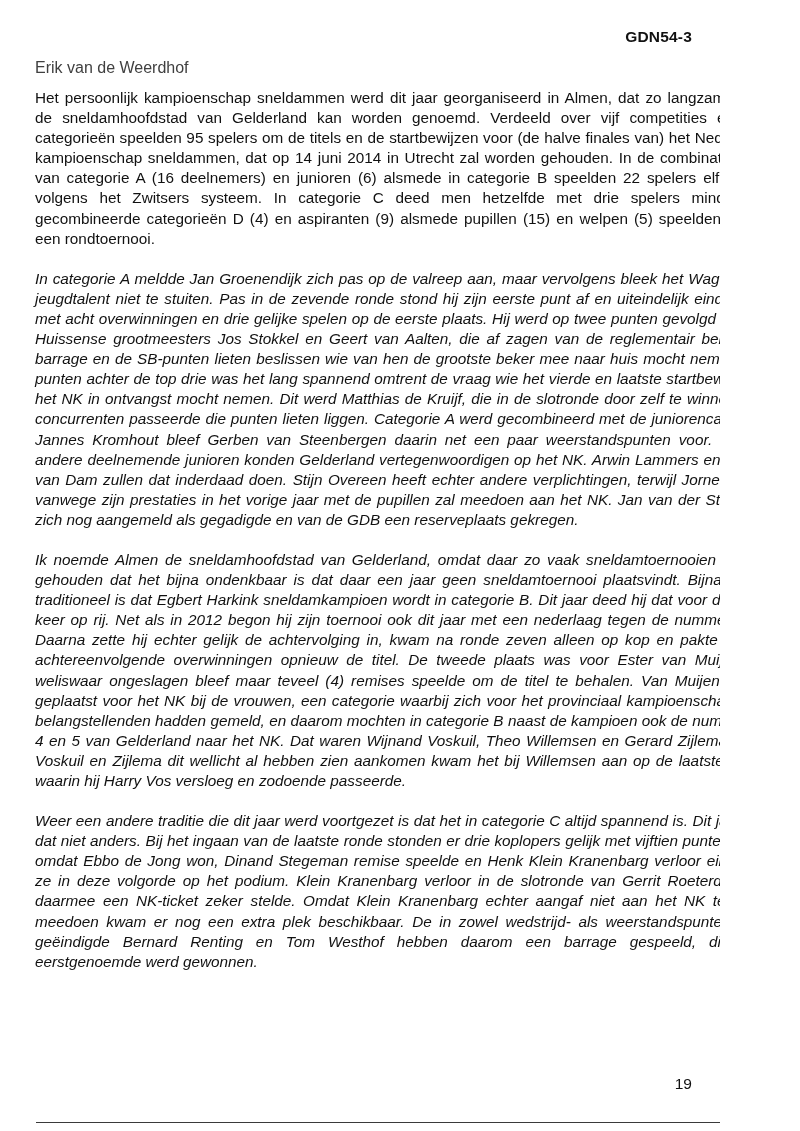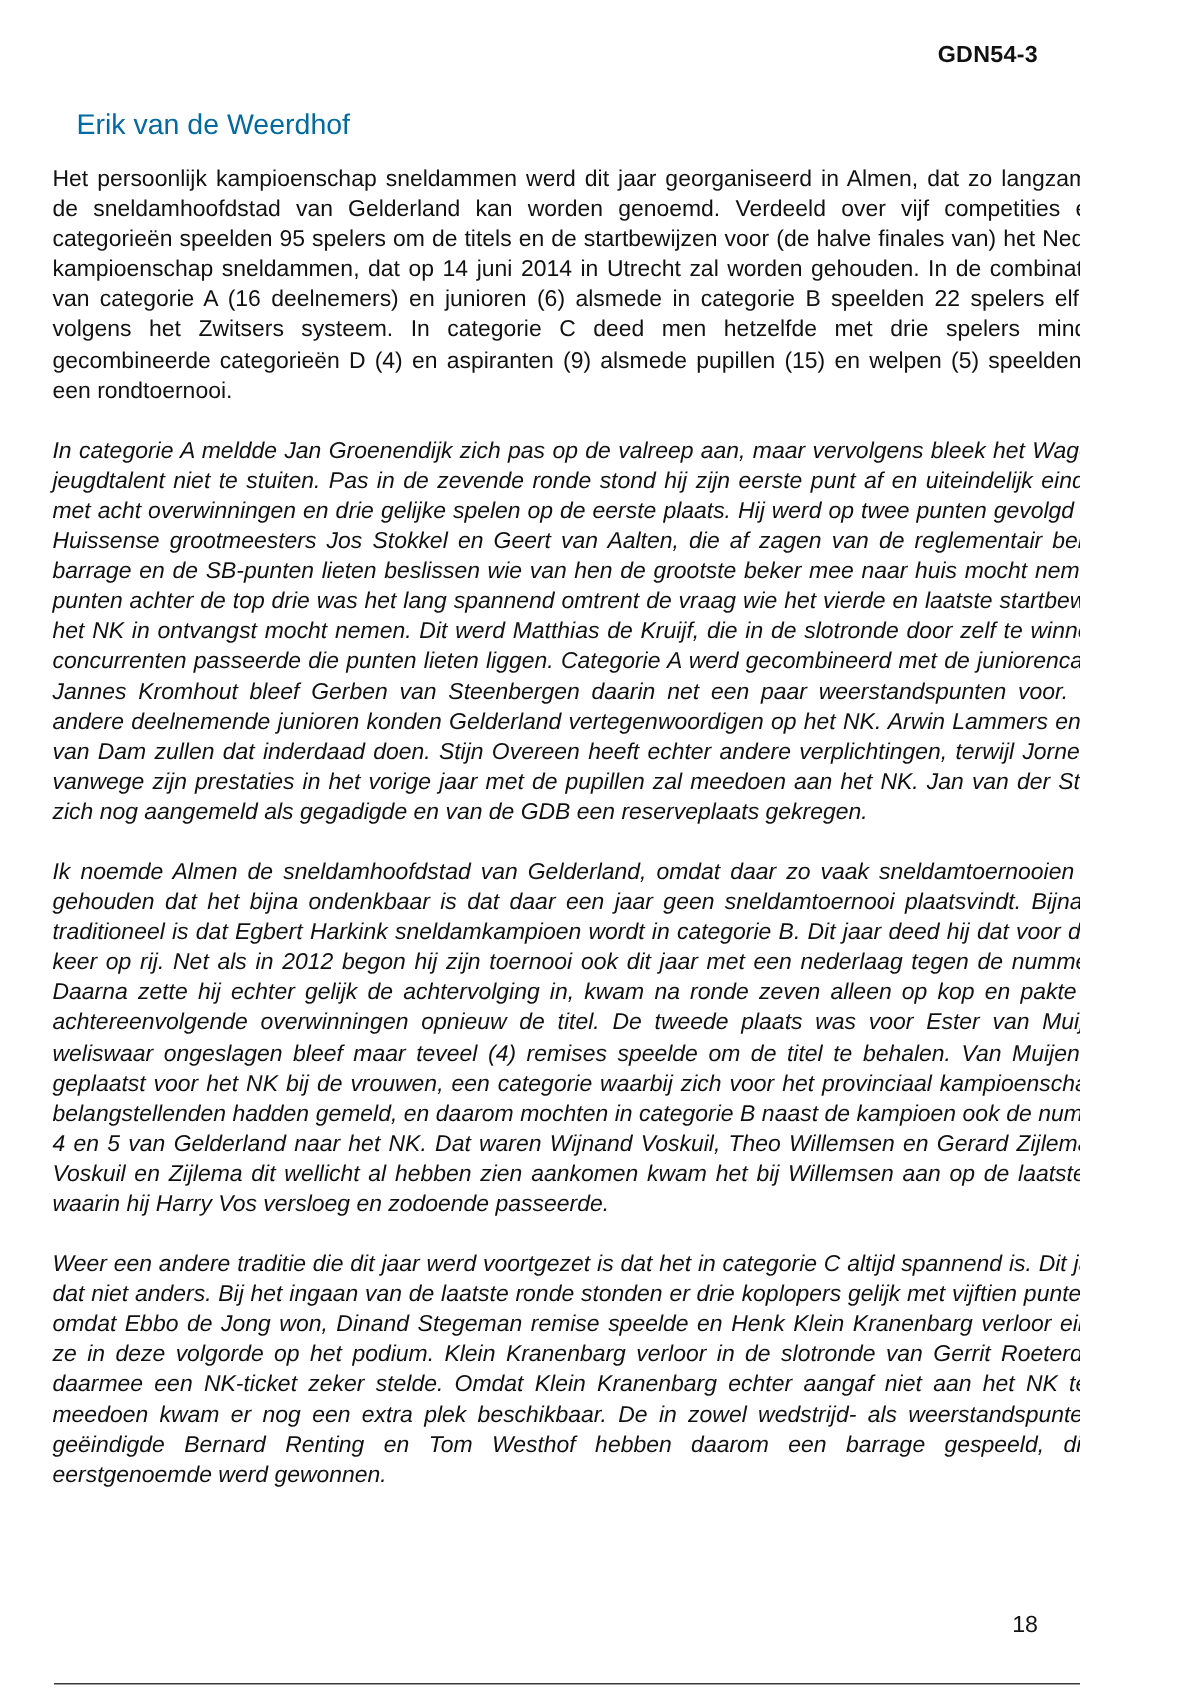--- a/index.html
+++ b/index.html
@@ -44,24 +44,24 @@
   }
   .doc-title {
     font-size: 20.5px;
     font-weight: bold;
     line-height: 26px;
     margin: 0 0 1px 0;
     letter-spacing: -0.1px;
     color: #111111;
   }
   .doc-author {
-    font-size: 19px;
+    font-size: 16px;
     line-height: 20px;
-    margin: 16px;
-    color: #0369a1;
+    margin: 0;
+    color: #404040;
   }
   .body-text {
     margin: 0;
     font-size: 15.3px;
     line-height: 20.1px;
     text-align: justify;
     text-justify: inter-word;
     color: #111111;
     hyphens: none;
   }
@@ -101,17 +101,17 @@
   <div class="content">
     <div class="doc-author">Erik van de Weerdhof</div>
     <div id="paragraphs">
         <p class="body-text">Het persoonlijk kampioenschap sneldammen werd dit jaar georganiseerd in Almen, dat zo langzamerhand de sneldamhoofdstad van Gelderland kan worden genoemd. Verdeeld over vijf competities en acht categorieën speelden 95 spelers om de titels en de startbewijzen voor (de halve finales van) het Nederlands kampioenschap sneldammen, dat op 14 juni 2014 in Utrecht zal worden gehouden. In de combinatiegroep van categorie A (16 deelnemers) en junioren (6) alsmede in categorie B speelden 22 spelers elf rondes volgens het Zwitsers systeem. In categorie C deed men hetzelfde met drie spelers minder. De gecombineerde categorieën D (4) en aspiranten (9) alsmede pupillen (15) en welpen (5) speelden beiden een rondtoernooi.</p>
         <p class="body-text">In categorie A meldde Jan Groenendijk zich pas op de valreep aan, maar vervolgens bleek het Wageningse jeugdtalent niet te stuiten. Pas in de zevende ronde stond hij zijn eerste punt af en uiteindelijk eindigde hij met acht overwinningen en drie gelijke spelen op de eerste plaats. Hij werd op twee punten gevolgd door de Huissense grootmeesters Jos Stokkel en Geert van Aalten, die af zagen van de reglementair benodigde barrage en de SB-punten lieten beslissen wie van hen de grootste beker mee naar huis mocht nemen. Vier punten achter de top drie was het lang spannend omtrent de vraag wie het vierde en laatste startbewijs voor het NK in ontvangst mocht nemen. Dit werd Matthias de Kruijf, die in de slotronde door zelf te winnen twee concurrenten passeerde die punten lieten liggen. Categorie A werd gecombineerd met de juniorencategorie. Jannes Kromhout bleef Gerben van Steenbergen daarin net een paar weerstandspunten voor. Ook de andere deelnemende junioren konden Gelderland vertegenwoordigen op het NK. Arwin Lammers en Denise van Dam zullen dat inderdaad doen. Stijn Overeen heeft echter andere verplichtingen, terwijl Jorne Huiting vanwege zijn prestaties in het vorige jaar met de pupillen zal meedoen aan het NK. Jan van der Star heeft zich nog aangemeld als gegadigde en van de GDB een reserveplaats gekregen.</p>
         <p class="body-text">Ik noemde Almen de sneldamhoofdstad van Gelderland, omdat daar zo vaak sneldamtoernooien worden gehouden dat het bijna ondenkbaar is dat daar een jaar geen sneldamtoernooi plaatsvindt. Bijna net zo traditioneel is dat Egbert Harkink sneldamkampioen wordt in categorie B. Dit jaar deed hij dat voor de derde keer op rij. Net als in 2012 begon hij zijn toernooi ook dit jaar met een nederlaag tegen de nummer twee. Daarna zette hij echter gelijk de achtervolging in, kwam na ronde zeven alleen op kop en pakte na tien achtereenvolgende overwinningen opnieuw de titel. De tweede plaats was voor Ester van Muijen, die weliswaar ongeslagen bleef maar teveel (4) remises speelde om de titel te behalen. Van Muijen was al geplaatst voor het NK bij de vrouwen, een categorie waarbij zich voor het provinciaal kampioenschap geen belangstellenden hadden gemeld, en daarom mochten in categorie B naast de kampioen ook de nummers 3, 4 en 5 van Gelderland naar het NK. Dat waren Wijnand Voskuil, Theo Willemsen en Gerard Zijlema. Waar Voskuil en Zijlema dit wellicht al hebben zien aankomen kwam het bij Willemsen aan op de laatste ronde, waarin hij Harry Vos versloeg en zodoende passeerde.</p>
         <p class="body-text">Weer een andere traditie die dit jaar werd voortgezet is dat het in categorie C altijd spannend is. Dit jaar was dat niet anders. Bij het ingaan van de laatste ronde stonden er drie koplopers gelijk met vijftien punten, maar omdat Ebbo de Jong won, Dinand Stegeman remise speelde en Henk Klein Kranenbarg verloor eindigden ze in deze volgorde op het podium. Klein Kranenbarg verloor in de slotronde van Gerrit Roeterdink, die daarmee een NK-ticket zeker stelde. Omdat Klein Kranenbarg echter aangaf niet aan het NK te zullen meedoen kwam er nog een extra plek beschikbaar. De in zowel wedstrijd- als weerstandspunten gelijk geëindigde Bernard Renting en Tom Westhof hebben daarom een barrage gespeeld, die door eerstgenoemde werd gewonnen.</p>
       </div>
   </div>
 
-  <div class="page-number">18</div>
+  <div class="page-number">19</div>
 
   <div class="footer-rule"></div>
 
 </div>
 
 </body></html>

